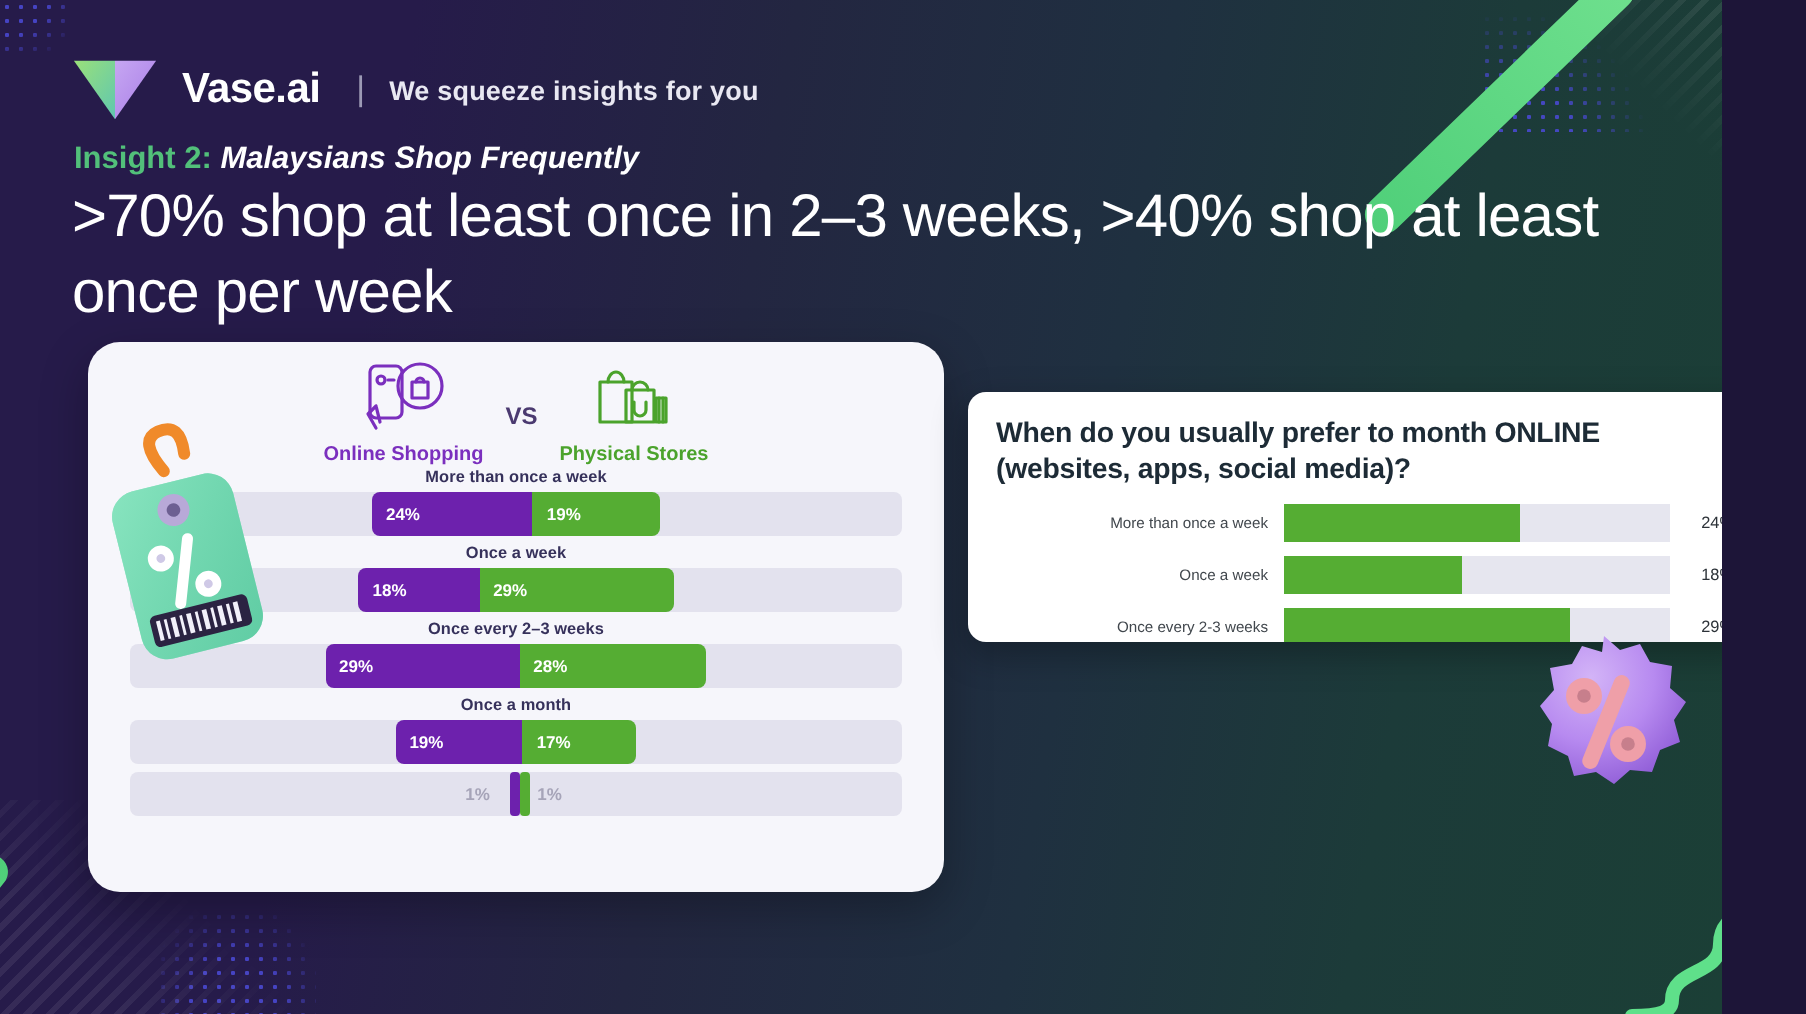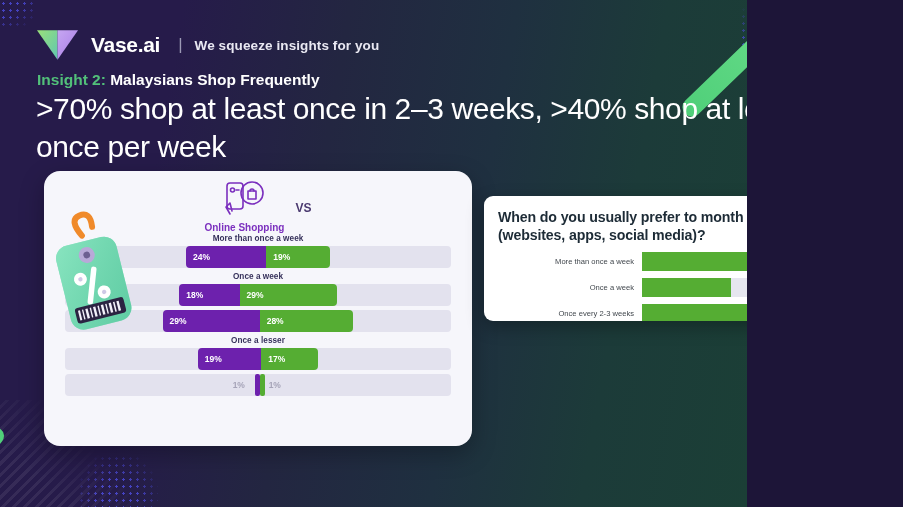--- a/index.html
+++ b/index.html
@@ -2,21 +2,21 @@
 <html><head>
 <meta charset="utf-8">
 <style>
   html,body{margin:0;padding:0;}
   body{
     width:903px;height:507px;overflow:hidden;
     font-family:"Liberation Sans", sans-serif;
     background:#1d1538;
   }
   #slide{
-    position:relative;width:747px;height:507px;overflow:hidden;
+    position:relative;width:861px;height:507px;overflow:hidden;
     background:linear-gradient(100deg,#261b4a 0%,#261b4a 22%,#232641 42%,#1f3040 62%,#1c3b39 80%,#1b3f36 100%);
   }
 
   
   .deco{position:absolute;pointer-events:none;}
 
   .dots{
     background-image:radial-gradient(#4b4ad8 1px, transparent 1.2px);
     background-size:7px 7px;
     opacity:.85;
@@ -61,21 +61,21 @@
   .logo-row{position:absolute;top:28px;left:35px;display:flex;align-items:center;gap:11px;}
   .logo-mark{width:45px;height:34px;}
   .brand{
     color:#ffffff;font-size:21px;font-weight:bold;letter-spacing:-.3px;
   }
   .brand-divider{color:#9c9ab5;font-size:17px;font-weight:400;margin:0 1px 0 7px;}
   .tagline{color:#e9e8f2;font-size:13.5px;font-weight:600;letter-spacing:.1px;}
 
   .kicker{position:absolute;top:71px;left:37px;font-size:15.5px;font-weight:bold;white-space:nowrap;}
   .kicker .k-green{color:#52c07a;}
-  .kicker .k-white{color:#ffffff;}
+  .kicker .k-white{color:#ffffff;font-style:italic;}
 
   .headline{
     position:absolute;top:90px;left:36px;width:820px;
     color:#ffffff;font-size:30px;font-weight:400;line-height:1.28;
     letter-spacing:-.4px;
   }
 
   
   .card-left{
     position:absolute;left:44px;top:171px;width:428px;height:275px;
@@ -199,48 +199,65 @@
               <circle cx="11.5" cy="9" r="2"></circle>
               <path d="M15 9 h3"></path>
             </g>
           </svg>
         </span>
         <span class="legend-label online">Online Shopping</span>
       </div>
 
       <span class="vs">VS</span>
 
+      <div class="legend-item">
+        <span class="ic">
+          <svg width="44" height="38" viewBox="0 0 44 38">
+            <g fill="none" stroke="#4ba32c" stroke-width="1.6" stroke-linecap="round" stroke-linejoin="round">
+              <path d="M5 10 h16 v20 h-16 z"></path>
+              <path d="M9 10 a4 5 0 0 1 8 0"></path>
+              <path d="M18 14 h14 v16 h-14 z"></path>
+              <path d="M21 14 a4 4 0 0 1 8 0"></path>
+              <path d="M22 20 v4 a3 3 0 0 0 6 0 v-4"></path>
+              <path d="M33 18 h5 v12 h-5 z"></path>
+              <path d="M34.5 18 v12 M36.5 18 v12"></path>
+            </g>
+          </svg>
+        </span>
+        <span class="legend-label physical">Physical Stores</span>
+      </div>
     </div>
 
     <div class="rows" id="left-rows">
         <div class="row">
           <div class="row-label">More than once a week</div>
           <div class="track">
             <div style="width: 120.975px;"></div>
             <div class="seg purple" style="width: 80.4px;">24%</div>
             <div class="seg green" style="width: 63.65px;">19%</div>
           </div>
         </div>
         <div class="row">
           <div class="row-label">Once a week</div>
           <div class="track">
             <div style="width: 114.275px;"></div>
             <div class="seg purple" style="width: 60.3px;">18%</div>
             <div class="seg green" style="width: 97.15px;">29%</div>
           </div>
         </div>
         <div class="row">
+          <div class="row-label">Once every 2–3 weeks</div>
           <div class="track">
             <div style="width: 97.525px;"></div>
             <div class="seg purple" style="width: 97.15px;">29%</div>
             <div class="seg green" style="width: 93.8px;">28%</div>
           </div>
         </div>
         <div class="row">
-          <div class="row-label">Once a lesser</div>
+          <div class="row-label">Once a month</div>
           <div class="track">
             <div style="width: 132.7px;"></div>
             <div class="seg purple" style="width: 63.65px;">19%</div>
             <div class="seg green" style="width: 56.95px;">17%</div>
           </div>
         </div>
         <div class="row">
           <div class="track">
             <div style="width: 189.65px;"></div>
             <div class="seg purple tiny" style="width: 5px;"></div>

